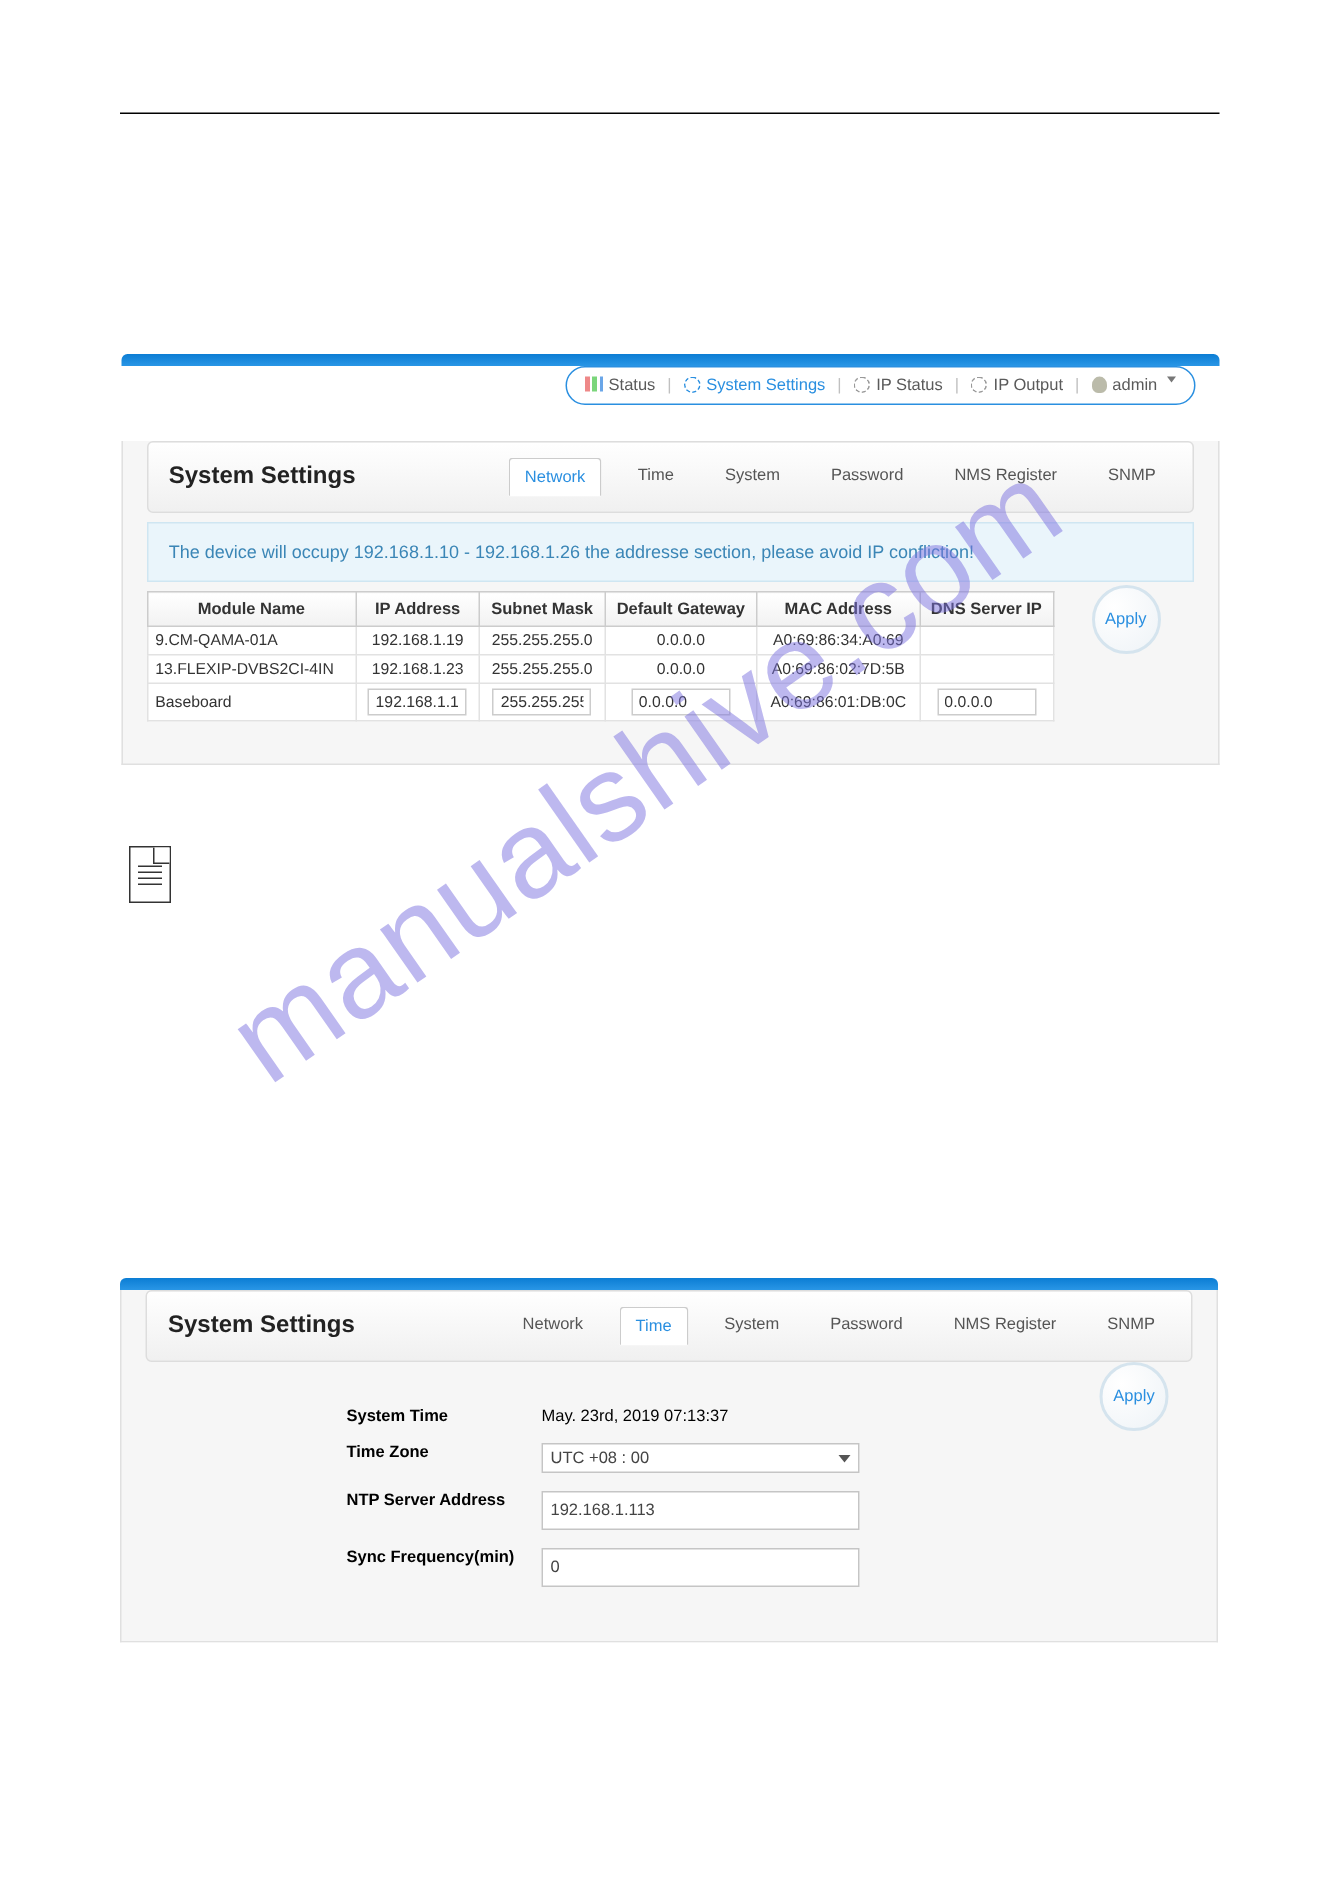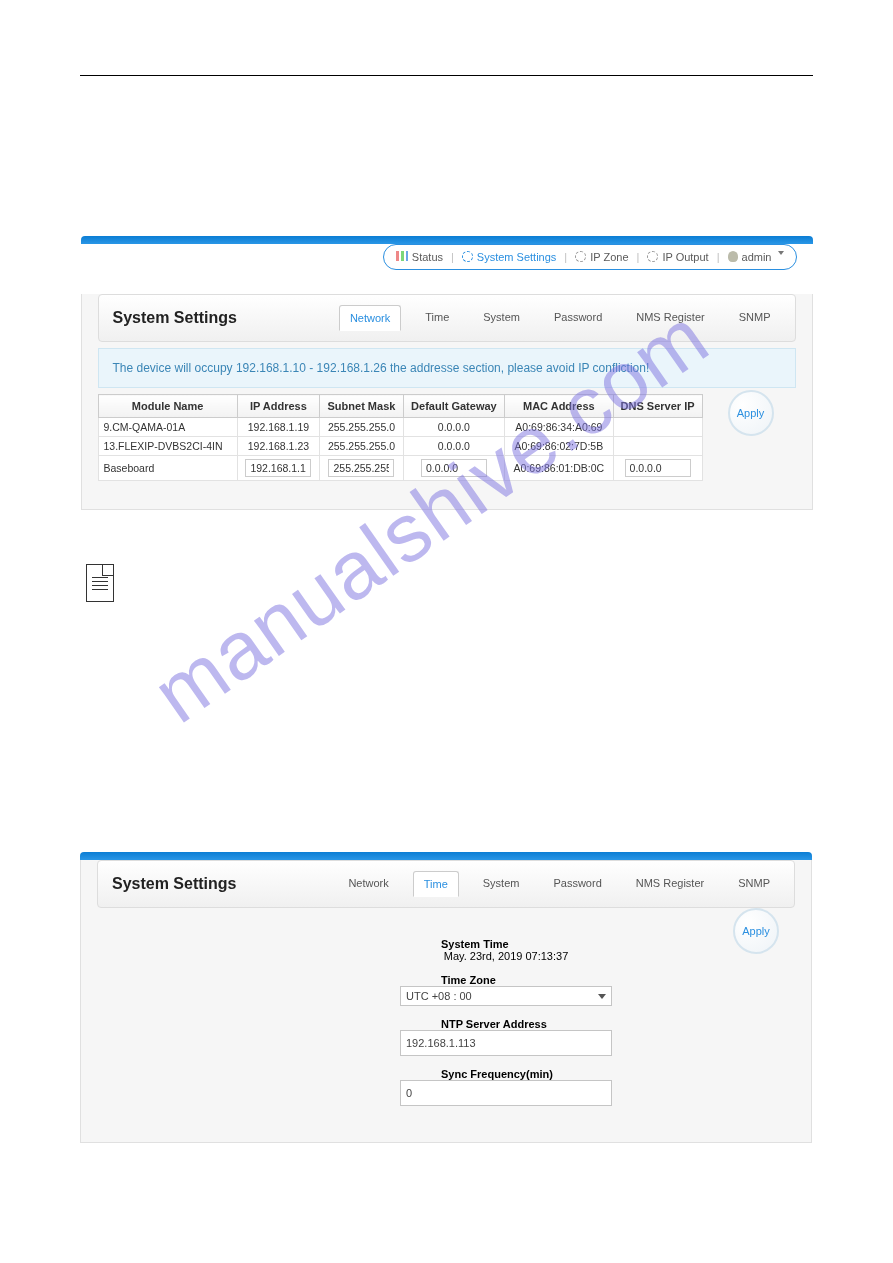--- a/index.html
+++ b/index.html
@@ -42,21 +42,21 @@
   .apply-btn.pos1 { right: 22px; top: -4px; }
   .apply-btn.pos2 { right: 32px; top: 0px; }
 
   .note-icon { width: 28px; height: 38px; border: 1px solid #333; margin: 54px 0 0 86px; position: relative; display:flex; flex-direction:column; justify-content:center; align-items:center; gap:3px; }
   .note-icon::before { content:''; position:absolute; top:0; right:0; width:10px; height:10px; background:#fff; border-left:1px solid #333; border-bottom:1px solid #333; }
   .note-line { width:16px; height:1px; background:#333; }
 
   
   .shot2 { margin: 250px 80px 0 80px; width: 732px; position:relative; }
   .form-area { padding: 30px 30px 24px 150px; position:relative; font-size:12px; }
-  .form-row { display:flex; align-items:center; margin-bottom: 12px; flex-direction: column; }
+  .form-row { display:flex; align-items:flex-start; margin-bottom: 12px; }
   .form-label { width: 130px; font-weight:bold; font-size:11px; }
   .form-value { font-size:11px; }
   .form-input { width: 212px; height: 26px; border:1px solid #c5c5c5; background:#fff; font-size:11px; padding: 0 5px; color:#444; position:relative; }
   .form-select { width: 212px; height: 20px; border:1px solid #c5c5c5; background:#fff; font-size:11px; padding: 0 5px; color:#444; display:flex; align-items:center; justify-content:space-between; }
   .sel-caret { width:0; height:0; border-left:4px solid transparent; border-right:4px solid transparent; border-top:5px solid #555; }
 </style>
 </head>
 <body>
 <div class="page">
 
@@ -73,21 +73,21 @@
             <span>Status</span>
           </span>
       <span class="nav-sep">|</span>
       <span class="nav-item active">
             <span class="icon-gear"></span>
             <span>System Settings</span>
           </span>
       <span class="nav-sep">|</span>
       <span class="nav-item">
             <span class="icon-gear grey"></span>
-            <span>IP Zone</span>
+            <span>IP Status</span>
           </span>
       <span class="nav-sep">|</span>
       <span class="nav-item">
             <span class="icon-gear grey"></span>
             <span>IP Output</span>
           </span>
       <span class="nav-sep">|</span>
       <span class="nav-item">
             <span class="icon-user"></span>
             <span>admin</span>

